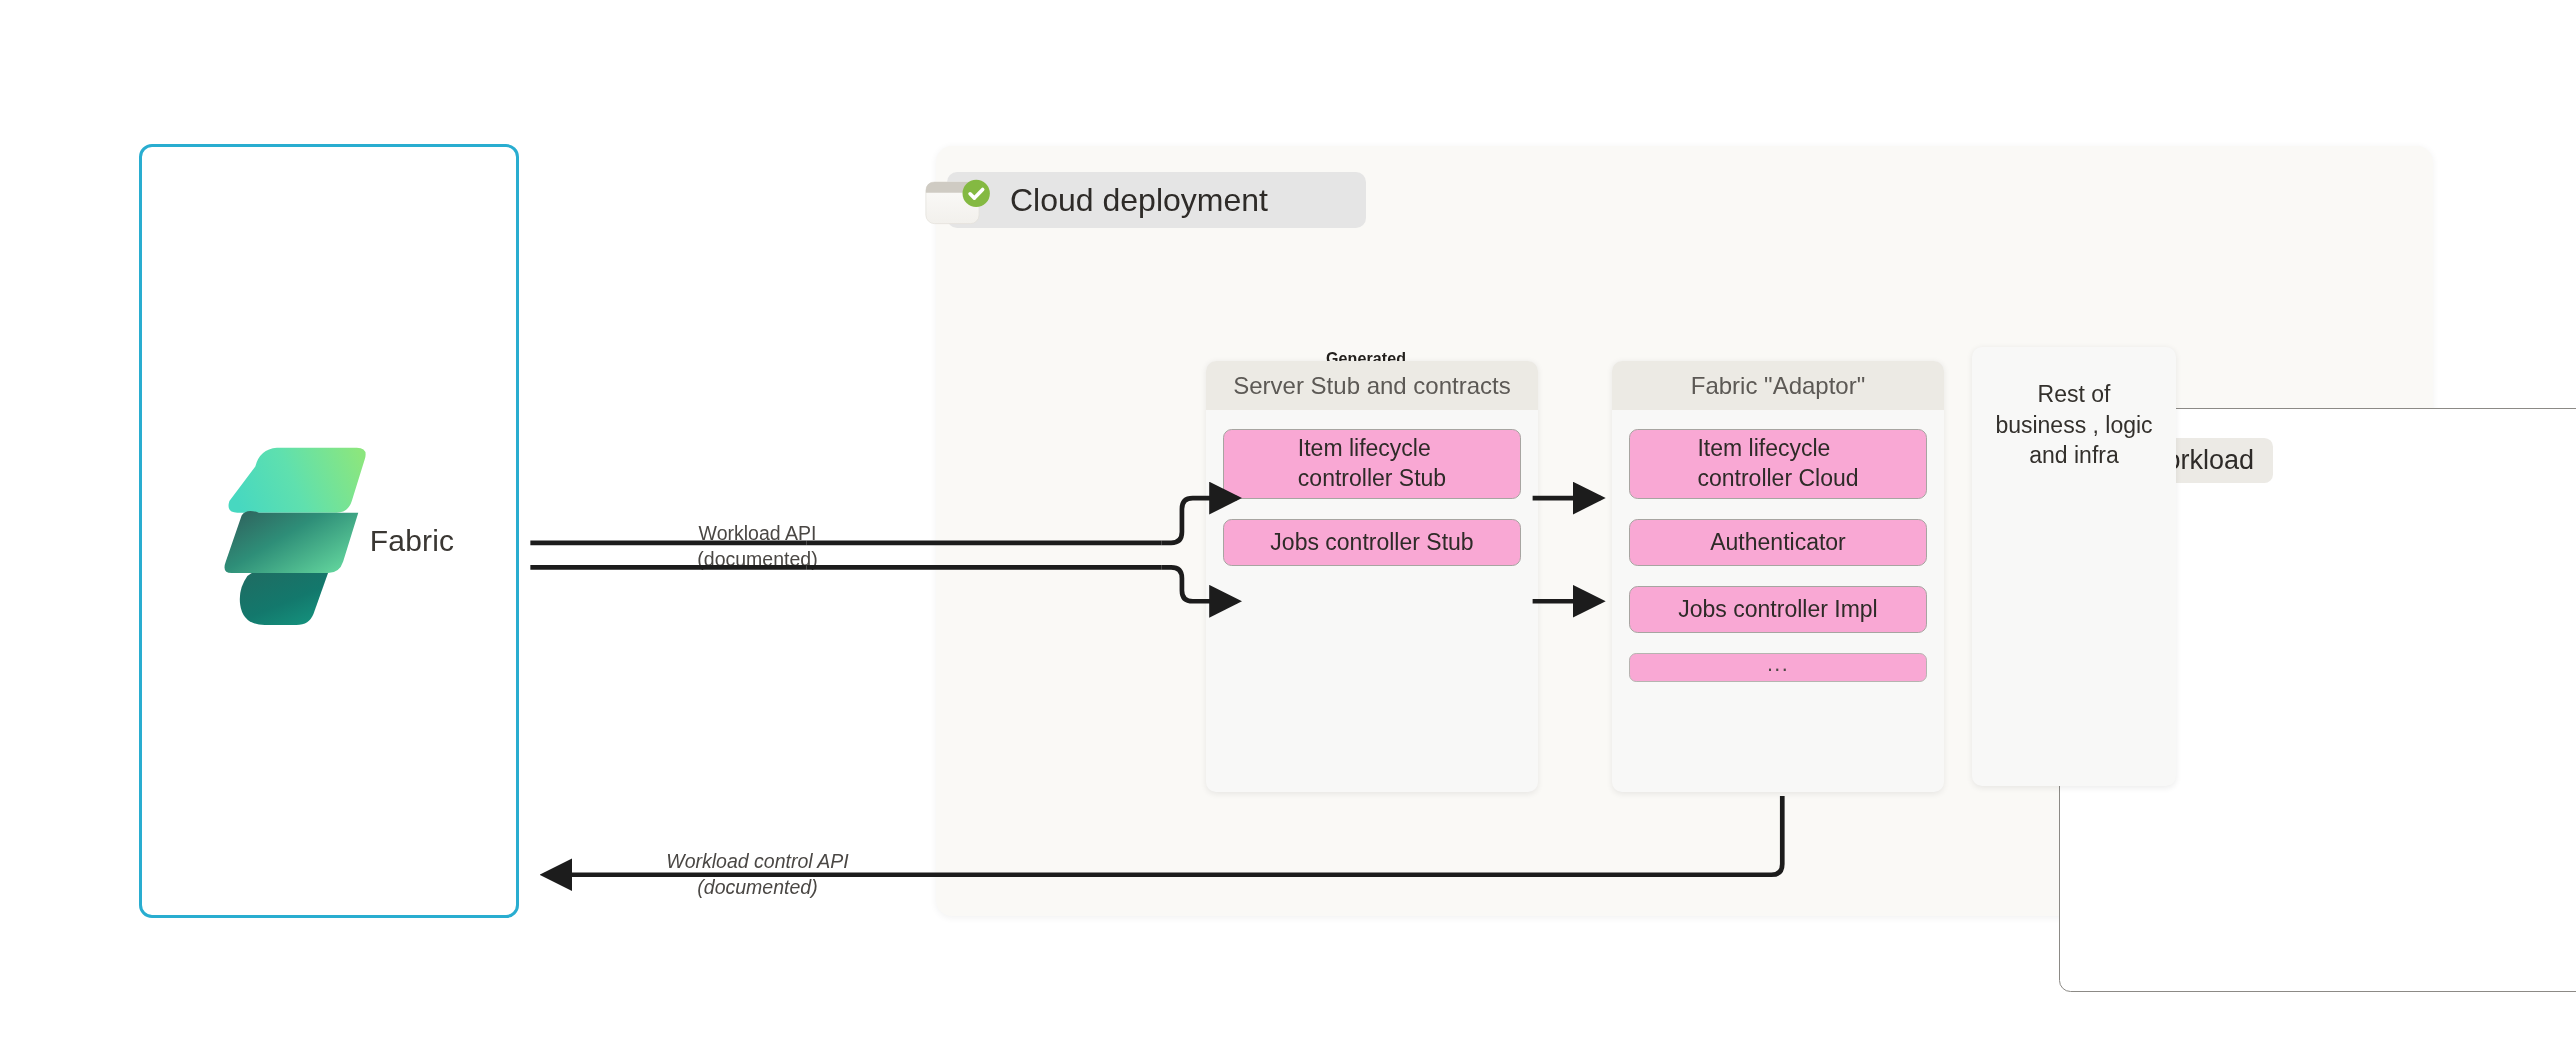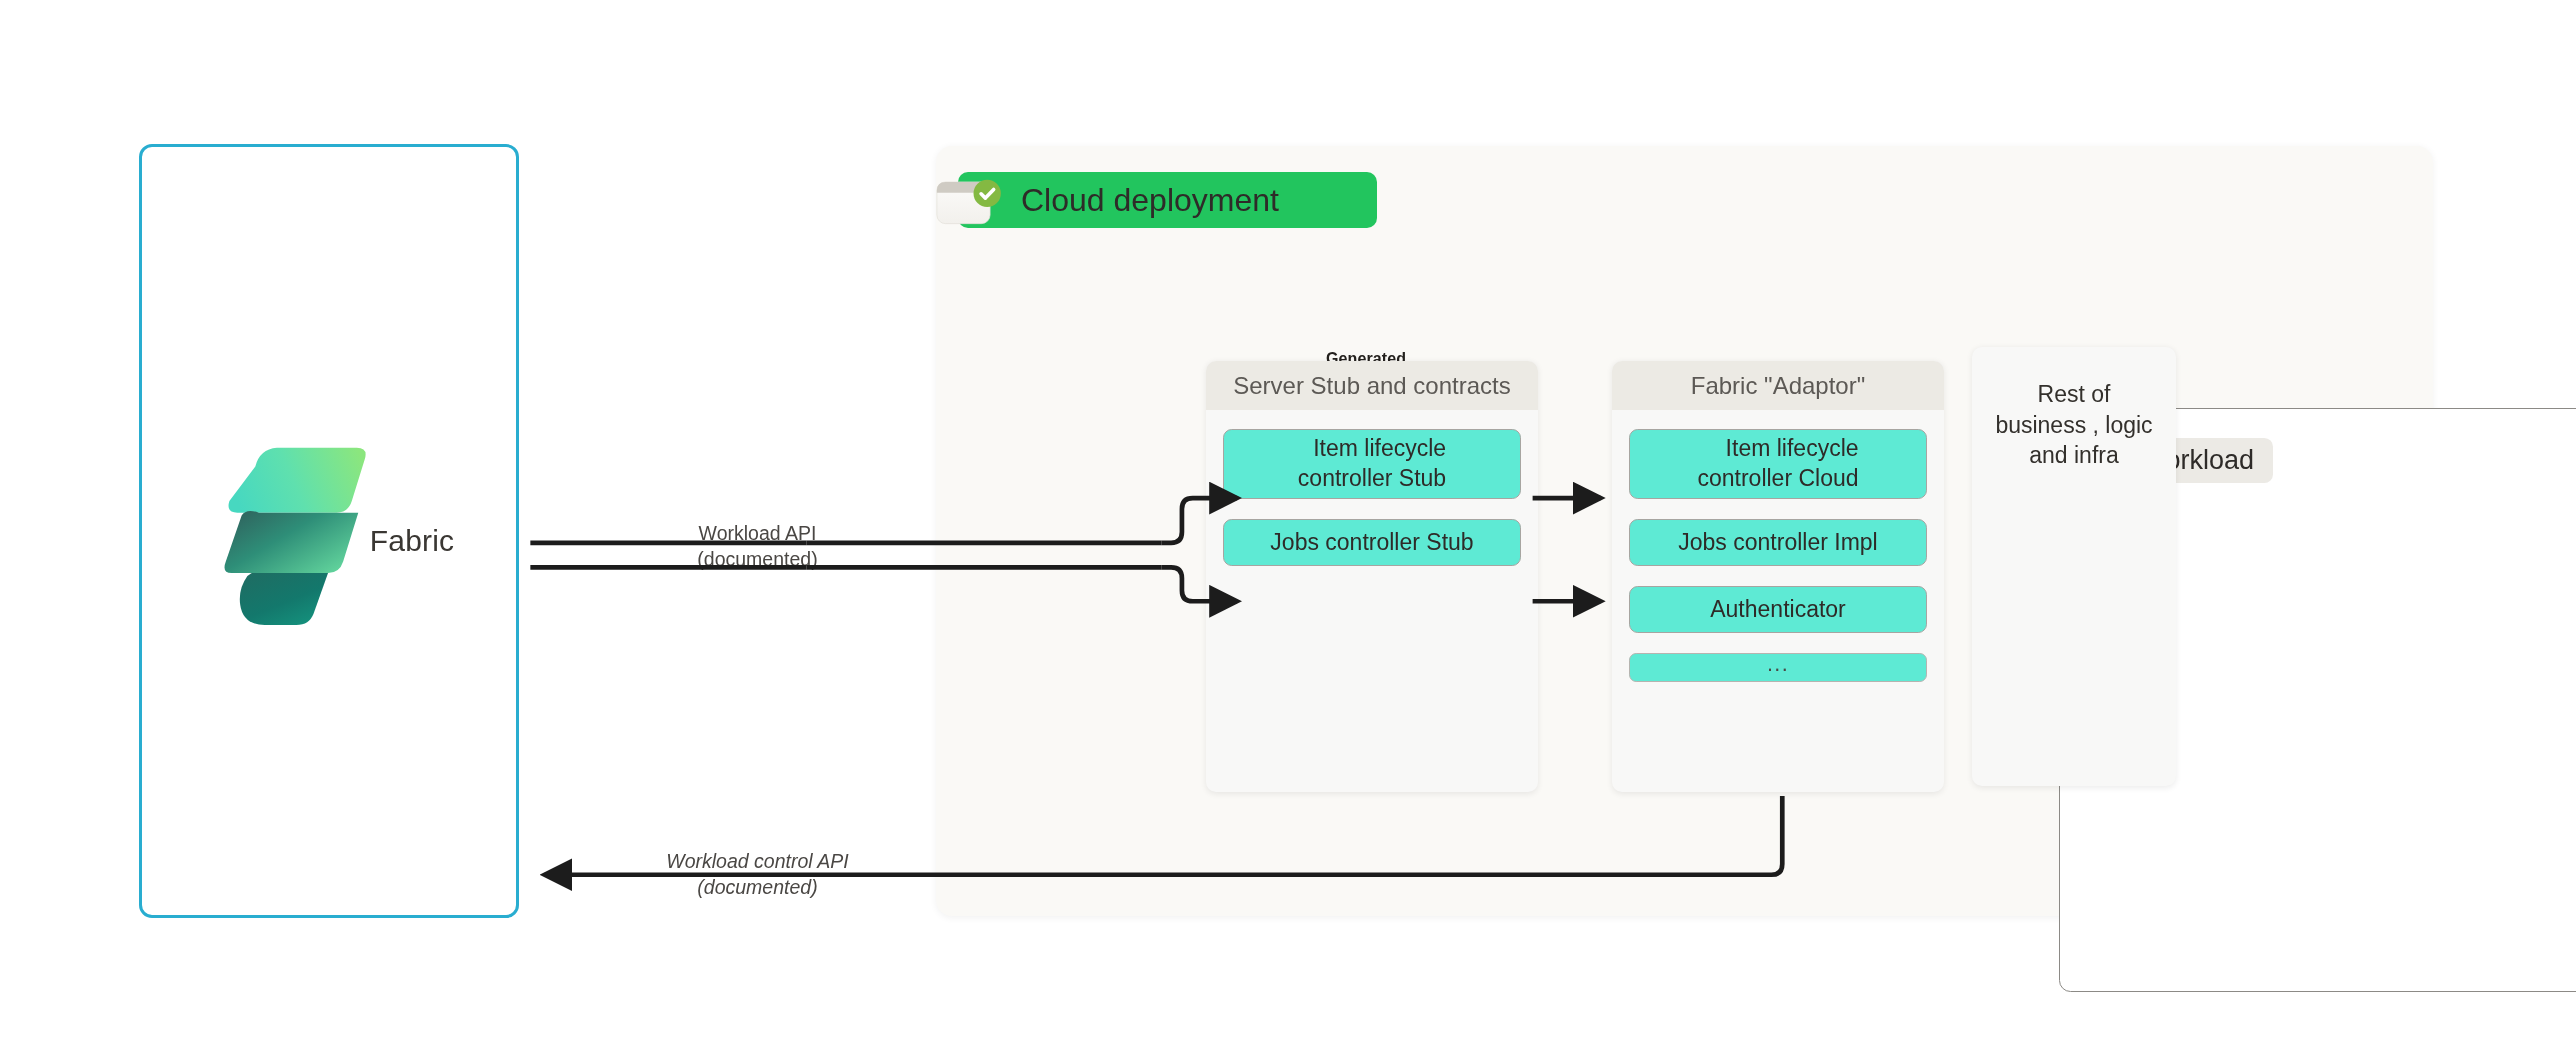--- a/index.html
+++ b/index.html
@@ -54,25 +54,25 @@
     width: 1497px;
     height: 770px;
     background: #faf9f6;
     border-radius: 16px;
     box-shadow: 0 1.4px 7.2px rgba(0,0,0,0.055);
   }
 
   
   #cloud-header-chip {
     position: absolute;
-    left: 22px;
+    left: 11px;
     top: 26px;
     height: 56px;
     min-width: 419px;
-    background: #22c55e;
+    background: #e5e5e5;
     border-radius: 10px;
     display: flex;
     align-items: center;
     padding-left: 63px;
     padding-right: 24.5px;
   }
   #cloud-header-title {
     font-size: 32px;
     color: #2e2b28;
     white-space: nowrap;
@@ -168,27 +168,27 @@
   }
   #panel-rest-text {
     font-size: 23px;
     line-height: 1.33;
     color: #33302c;
     padding: 0 13px;
   }
 
   
   .card {
-    background: #5eead4;
+    background: #f9a8d4;
     border: 1.4px solid #a7a5a1;
     border-radius: 8.7px;
     display: flex;
     align-items: center;
     justify-content: center;
-    text-align: right;
+    text-align: left;
     font-size: 23px;
     line-height: 1.3;
     color: #2e2b28;
   }
   .card.two-line { height: 70px; }
   .card.one-line { height: 47px; }
   .card.ellipsis {
     height: 29px;
     border: 1.1px solid #b6b4b0;
     border-radius: 7.2px;
@@ -308,24 +308,24 @@
   <div id="panel-adaptor" class="col-panel">
     <div class="col-header">Fabric "Adaptor"</div>
     <div class="col-body">
       <div class="card two-line">
         <span>
           <span>Item lifecycle</span><br>
           <span>controller Cloud</span>
         </span>
       </div>
       <div class="card one-line">
+        <span>Authenticator</span>
+      </div>
+      <div class="card one-line">
         <span>Jobs controller Impl</span>
-      </div>
-      <div class="card one-line">
-        <span>Authenticator</span>
       </div>
       <div class="card ellipsis">
         <span>...</span>
       </div>
     </div>
   </div>
 
   <div id="panel-rest">
     <div id="panel-rest-text">
       <span>Rest of</span><br>

